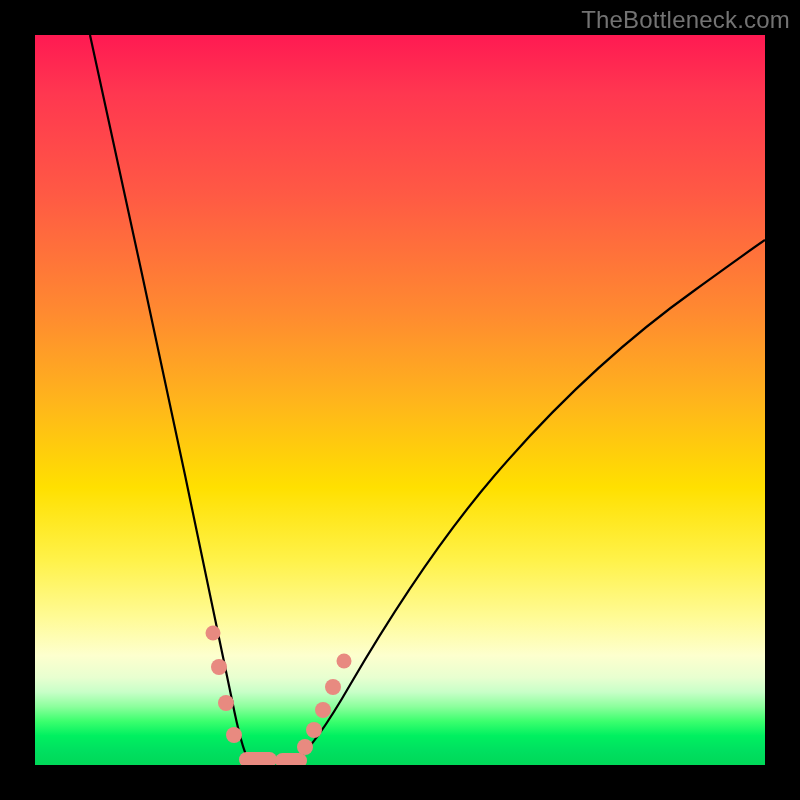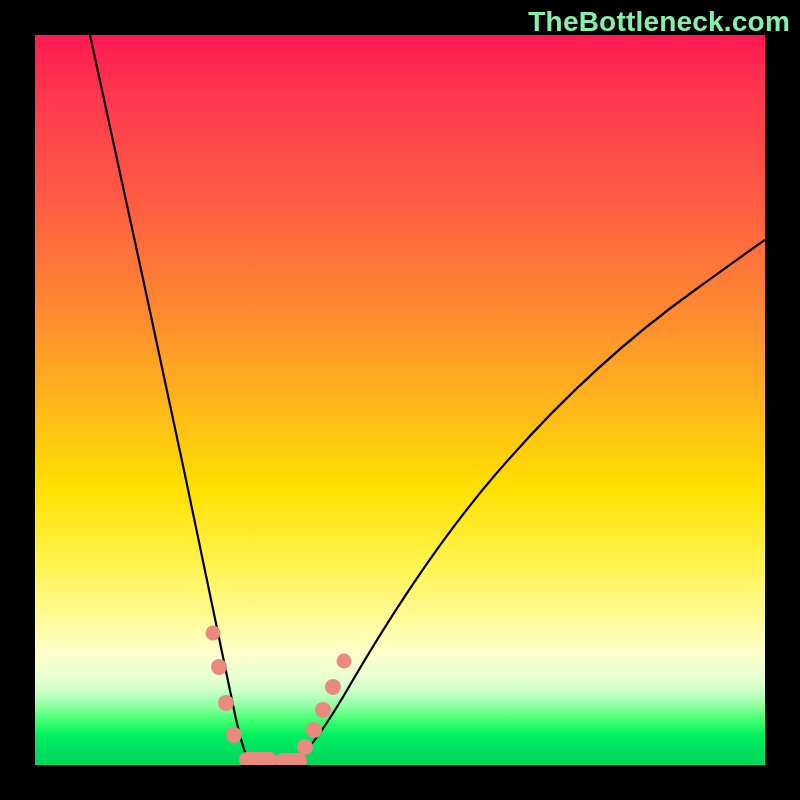--- a/index.html
+++ b/index.html
@@ -41,24 +41,24 @@
       #3cff6e 94%,
       #00f060 96%,
       #00e060 98%,
       #00d858 100%
     );
   }
   .watermark {
     position: absolute;
     top: 6px;
     right: 10px;
-    color: #86efac;
-    font-size: 28px;
+    color: #737373;
+    font-size: 24px;
     letter-spacing: 0.2px;
-    font-weight: 700;
+    font-weight: 400;
   }
   svg.curves {
     position: absolute;
     left: 35px;
     top: 35px;
     width: 730px;
     height: 730px;
   }
 </style>
 </head>

